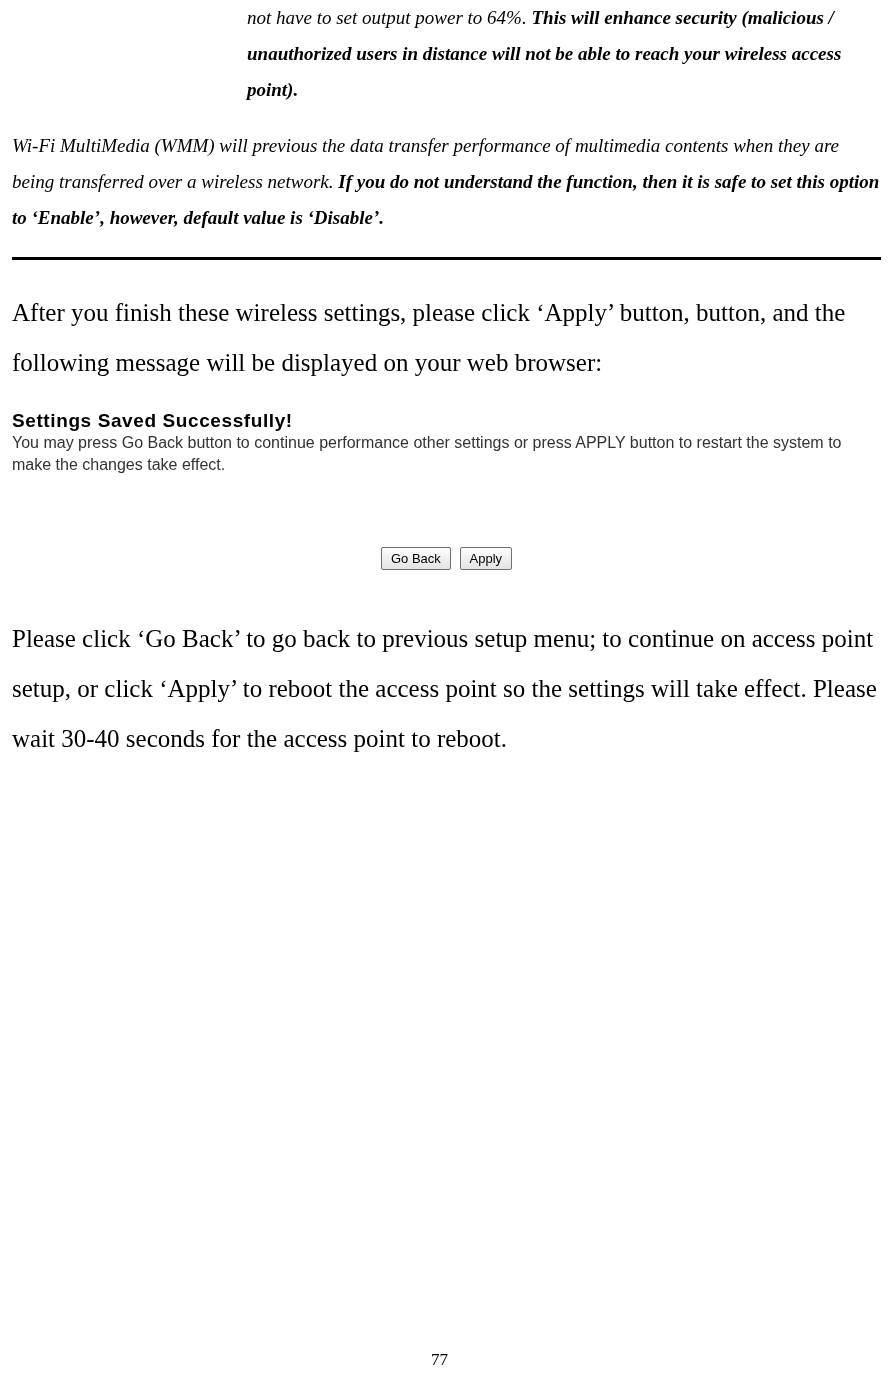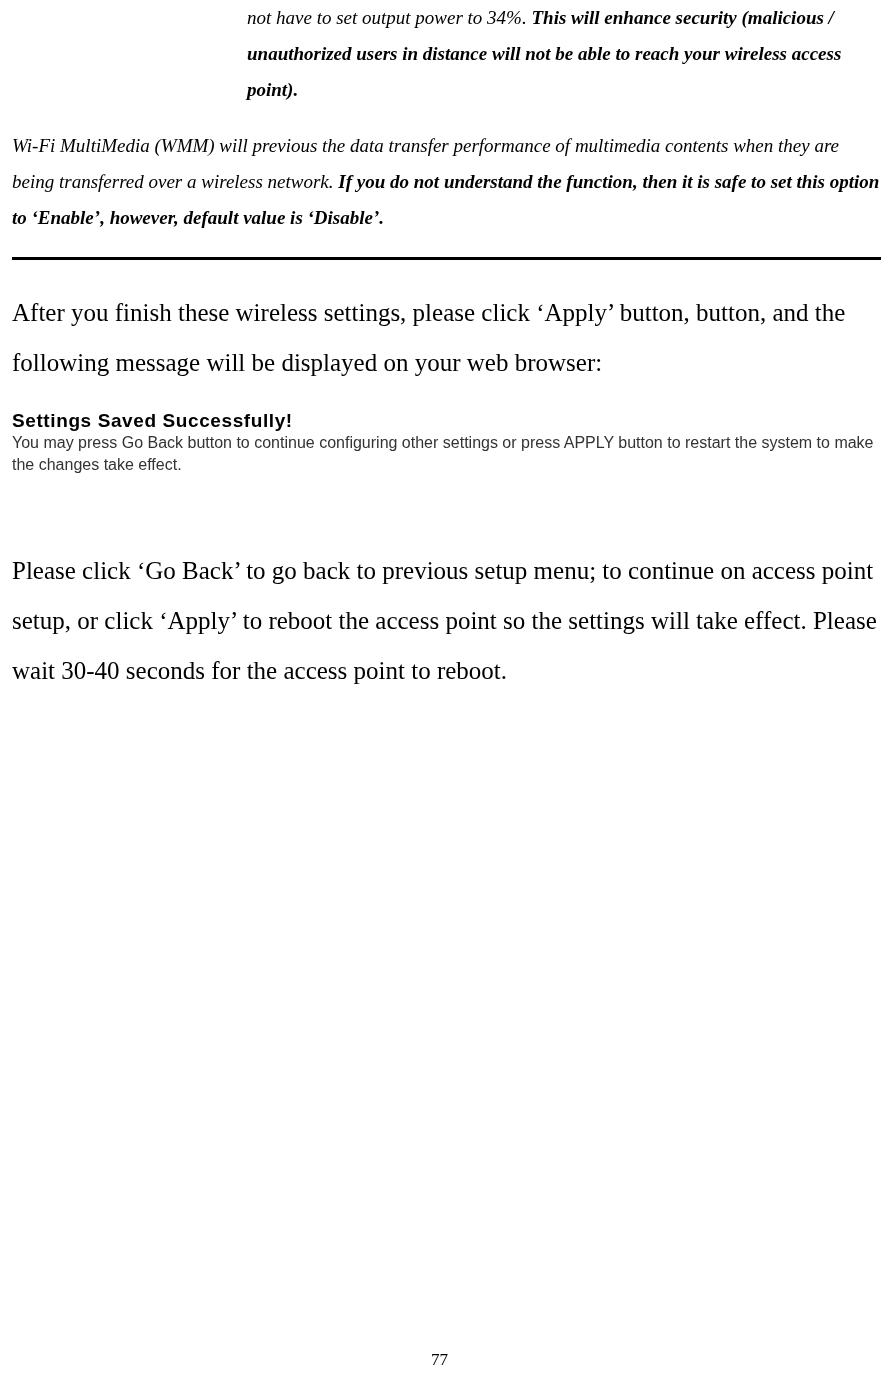--- a/index.html
+++ b/index.html
@@ -90,35 +90,39 @@
       text-align: center;
       font-size: 17px;
     }
   </style>
 </head>
 <body>
 
 <div class="page">
 
   <div class="first-desc">
-    <span>not have to set output power to 34%. </span><span class="bold">This will enhance security (malicious / unauthorized users in distance will not be able to reach your wireless access point).</span>
+    <span>not have to set output power to 64%. </span><span class="bold">This will enhance security (malicious / unauthorized users in distance will not be able to reach your wireless access point).</span>
   </div>
 
   <div class="definition-row">
     <div class="desc-col">
       <span>Wi-Fi MultiMedia (WMM) will previous the data transfer performance of multimedia contents when they are being transferred over a wireless network. </span><span class="bold">If you do not understand the function, then it is safe to set this option to ‘Enable’, however, default value is ‘Disable’.</span>
     </div>
   </div>
 
   <hr class="divider">
 
   <p class="body-text">After you finish these wireless settings, please click ‘Apply’ button, button, and the following message will be displayed on your web browser:</p>
 
   <div>
     <div class="dialog-heading">Settings Saved Successfully!</div>
-    <div class="dialog-text">You may press Go Back button to continue configuring other settings or press APPLY button to restart the system to make the changes take effect.</div>
+    <div class="dialog-text">You may press Go Back button to continue performance other settings or press APPLY button to restart the system to make the changes take effect.</div>
+    <div class="dialog-buttons">
+      <button class="btn">Go Back</button>
+      <button class="btn">Apply</button>
+    </div>
   </div>
 
   <p class="body-text">Please click ‘Go Back’ to go back to previous setup menu; to continue on access point setup, or click ‘Apply’ to reboot the access point so the settings will take effect. Please wait 30-40 seconds for the access point to reboot.</p>
 
 </div>
 
 <div class="page-number">77</div>
 
 </body></html>

